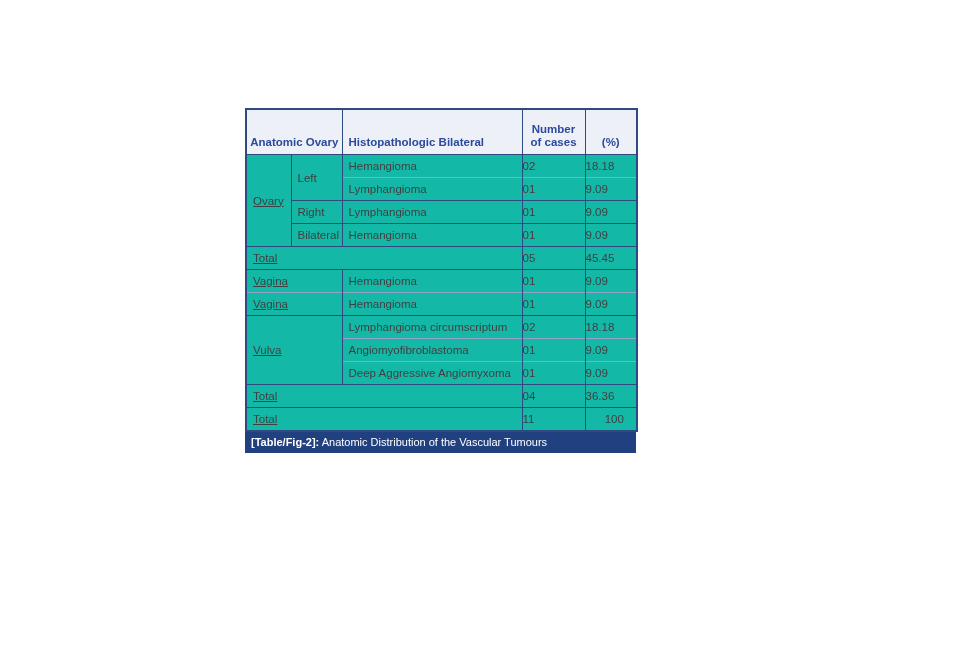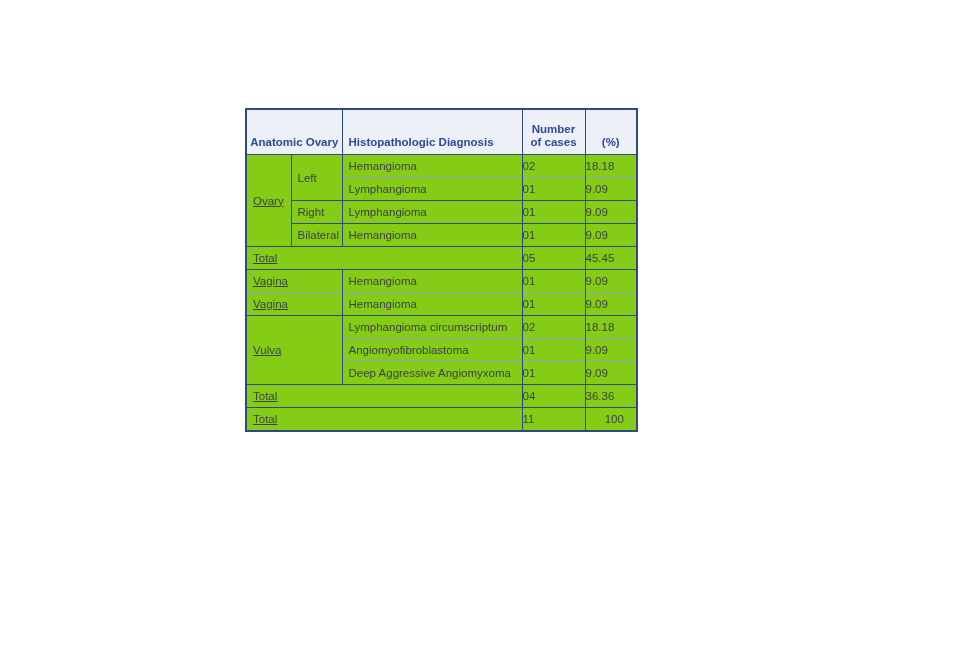--- a/index.html
+++ b/index.html
@@ -50,21 +50,21 @@
   .fig-table th .pre{white-space:pre-line;}
 
   .fig-table td{
     color:var(--body-text);
     font-size:11.5px;
     height:22px;
     padding:0;
     vertical-align:middle;
     border-top:1.5px solid var(--border-dark);
     border-left:1.5px solid var(--border-dark);
-    background:#84cc16;
+    background:#14b8a6;
     overflow:hidden;
     white-space:nowrap;
   }
   .fig-table td.first-col{border-left:none;text-decoration:underline;}
   .fig-table td.lt{border-top:1px solid var(--border-light);}
   .fig-table td.txt{text-align:left;padding-left:6px;}
   .fig-table td.num{}
   .fig-table td.pct{text-align:left;padding-right:26px;}
   .fig-table td.pct-left{text-align:center;padding-left:7px;padding-right:0;}
 
@@ -90,21 +90,21 @@
     <colgroup>
       <col class="c-site-a">
         <col class="c-site-b">
         <col class="c-diag">
         <col class="c-num">
         <col class="c-pct">
     </colgroup>
     <tbody>
       <tr>
         <th colspan="2" style="border-left:none;">Anatomic Ovary</th>
-        <th class="th-diag">Histopathologic Diagnosis</th>
+        <th class="th-diag">Histopathologic Bilateral</th>
         <th><span class="pre">Number
 of cases</span></th>
         <th>(%)</th>
       </tr>
 
       <tr>
         <td class="first-col txt" rowspan="4">Ovary</td>
         <td class="txt" rowspan="2">Left</td>
         <td class="txt">Hemangioma</td>
         <td class="num">02</td>
@@ -170,13 +170,16 @@
         <td class="pct">36.36</td>
       </tr>
       <tr>
         <td class="first-col txt" colspan="3">Total</td>
         <td class="num">11</td>
         <td class="pct pct-left">100</td>
       </tr>
     </tbody>
   </table>
 
+  <div class="caption-band">
+    <span class="cap-label">[Table/Fig-2]:</span><span> Anatomic Distribution of the Vascular Tumours</span>
+  </div>
 </div>
 
 </body></html>

